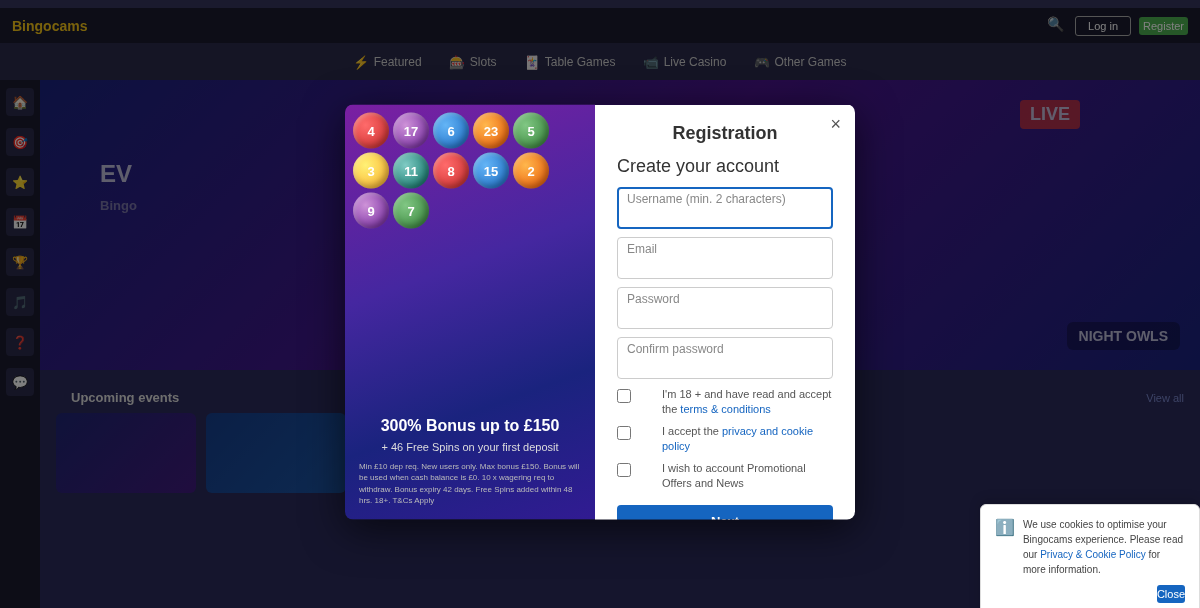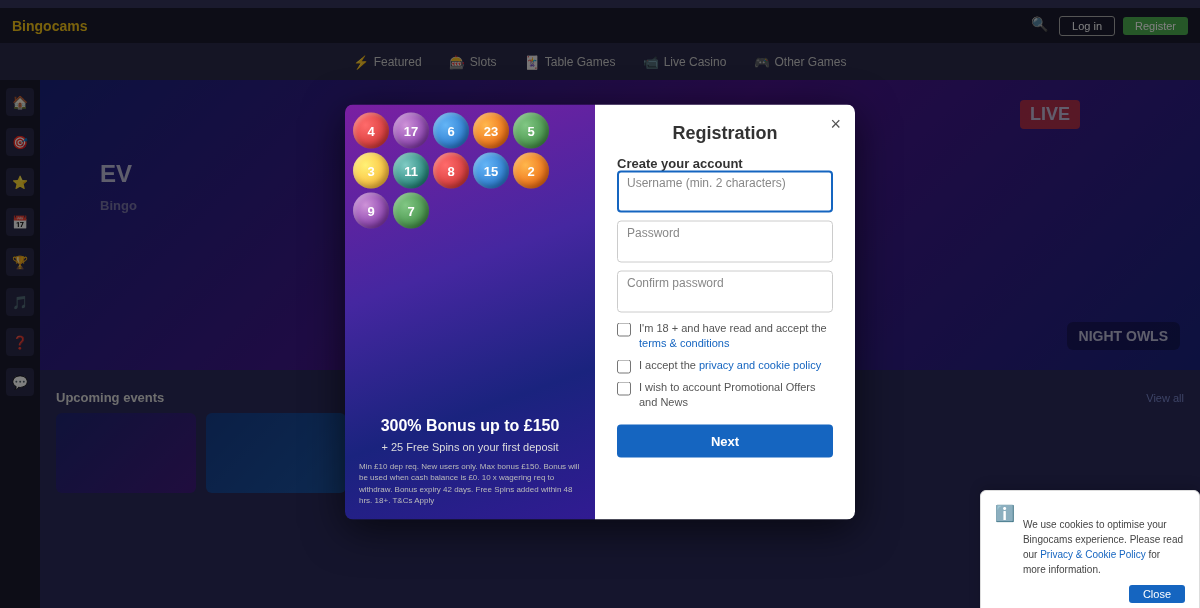--- a/index.html
+++ b/index.html
@@ -54,21 +54,21 @@
       color: #fff;
       padding: 3px 12px;
       border-radius: 3px;
       font-size: 11px;
       cursor: pointer;
     }
     .btn-register {
       background: #4caf50;
       border: none;
       color: #fff;
-      padding: 3px 12px;
+      padding: 3px 4px;
       border-radius: 3px;
       font-size: 11px;
       cursor: pointer;
     }
 
     
     .game-nav {
       height: 36px;
       background: #2a2a4a;
       display: flex;
@@ -179,20 +179,21 @@
       position: absolute;
       top: 300px;
       left: 0; right: 0;
       padding: 10px 16px;
     }
     .upcoming-header {
       display: flex;
       align-items: center;
       justify-content: space-between;
       margin-bottom: 8px;
+      margin-left: 15px;
     }
     .upcoming-title {
       color: #ddd;
       font-size: 13px;
       font-weight: bold;
     }
     .view-all {
       color: #7986cb;
       font-size: 11px;
       cursor: pointer;
@@ -321,23 +322,24 @@
       line-height: 1;
     }
     .modal-title {
       font-size: 18px;
       font-weight: bold;
       color: #333;
       text-align: center;
       margin-bottom: 12px;
     }
     .form-section-title {
-      font-size: 13px;
+      font-size: 18px;
       color: #333;
-      font-weight: 700;
+      font-weight: 400;
+      margin-bottom: 10px;
     }
     .form-group {
       margin-bottom: 8px;
       position: relative;
     }
     .form-label {
       font-size: 12px;
       color: #888;
       display: block;
       margin-bottom: 2px;
@@ -369,20 +371,21 @@
     .checkbox-group input[type="checkbox"] {
       margin-top: 2px;
       width: 14px;
       height: 14px;
       flex-shrink: 0;
     }
     .checkbox-label {
       font-size: 11px;
       color: #555;
       line-height: 1.4;
+      margin-left: 23px;
     }
     .checkbox-label a {
       color: #1565c0;
       text-decoration: none;
     }
 
     .btn-next {
       background: #1565c0;
       color: #fff;
       border: none;
@@ -423,34 +426,33 @@
     .cookie-icon {
       color: #1565c0;
       font-size: 16px;
       flex-shrink: 0;
       margin-top: 1px;
     }
     .cookie-text {
       font-size: 10px;
       color: #444;
       line-height: 1.5;
-      margin-top: 14px;
     }
     .cookie-text a {
       color: #1565c0;
       text-decoration: none;
     }
     .cookie-close-btn {
       display: block;
       margin: 8px 0 0 auto;
       background: #1565c0;
       color: #fff;
       border: none;
       border-radius: 3px;
-      padding: 3px 14px;
+      padding: 3px 0;
       font-size: 11px;
       cursor: pointer;
     }
   </style>
 </head>
 <body>
 
 <div class="bg-page">
 
   <div class="top-nav">
@@ -534,36 +536,40 @@
         <div class="ball ball-green">5</div>
         <div class="ball ball-yellow">3</div>
         <div class="ball ball-teal">11</div>
         <div class="ball ball-red">8</div>
         <div class="ball ball-blue">15</div>
         <div class="ball ball-orange">2</div>
         <div class="ball ball-purple">9</div>
         <div class="ball ball-green">7</div>
       </div>
       <div class="promo-text-main">300% Bonus up to £150</div>
-      <div class="promo-text-sub">+ 25 Free Spins on your first deposit</div>
+      <div class="promo-text-sub">+ 46 Free Spins on your first deposit</div>
       <div class="promo-fine-print">Min £10 dep req. New users only. Max bonus £150. Bonus will be used when cash balance is £0. 10 x wagering req to withdraw. Bonus expiry 42 days. Free Spins added within 48 hrs. 18+. T&amp;Cs Apply</div>
     </div>
 
     <div class="modal-form">
       <button class="modal-close">×</button>
 
       <div class="modal-title">Registration</div>
 
       <div class="form-section-title">Create your account</div>
 
       <div class="form-group">
         <label class="form-label">Username (min. 2 characters)</label>
         <input class="form-input active-input" type="text" style="">
       </div>
 
+      <div class="form-group">
+        <label class="form-label">Email</label>
+        <input class="form-input" type="email" style="">
+      </div>
 
       <div class="form-group">
         <label class="form-label">Password</label>
         <input class="form-input" type="password" style="">
       </div>
 
       <div class="form-group">
         <label class="form-label">Confirm password</label>
         <input class="form-input" type="password" style="">
       </div>

